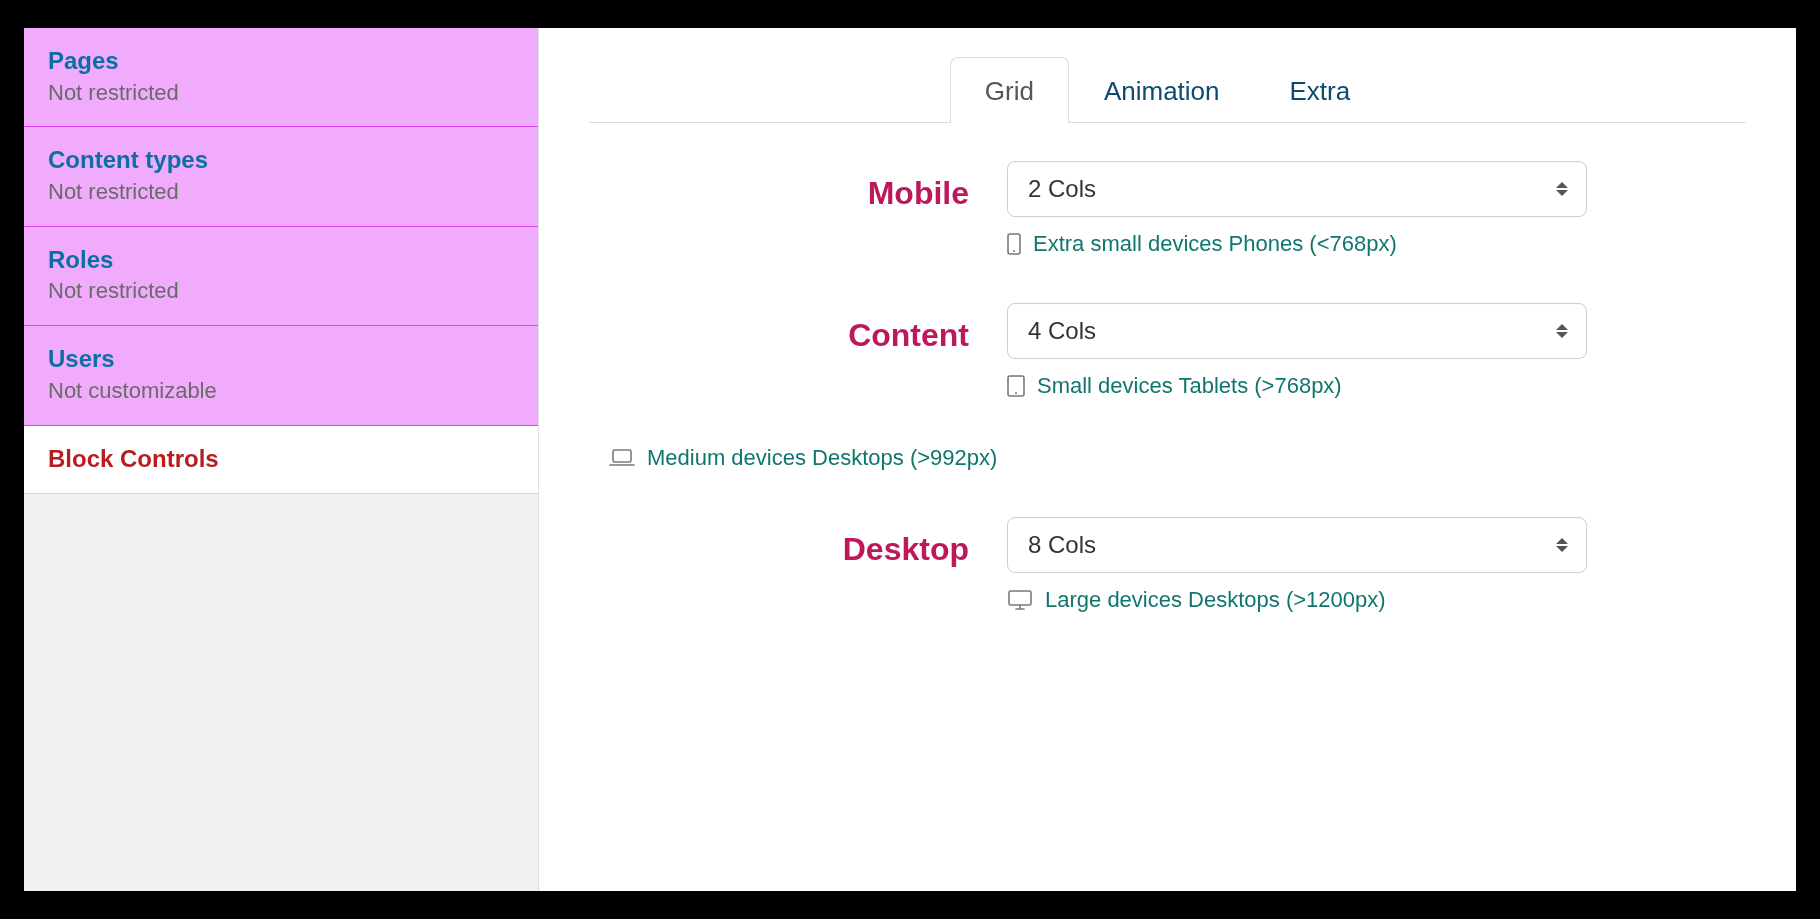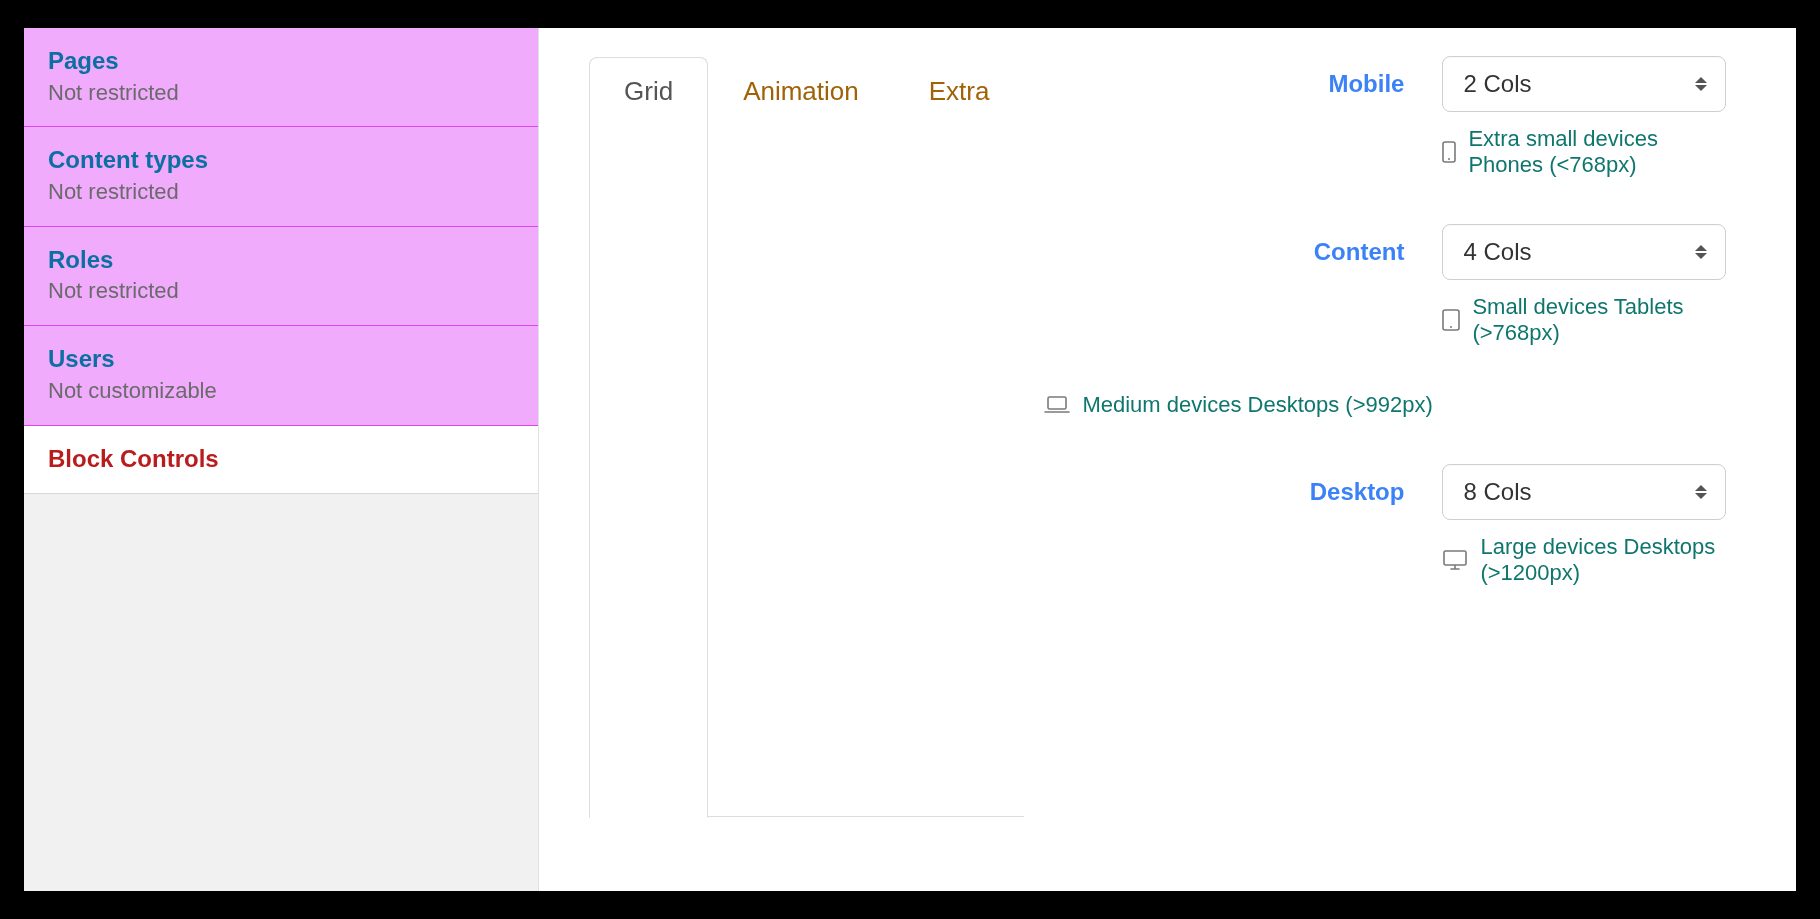--- a/index.html
+++ b/index.html
@@ -53,21 +53,21 @@
     font-size: 22px;
     line-height: 1.4;
   }
   .side-item.active .side-title { color: #b91c1c; }
   
   .main {
     flex: 1;
     background: #ffffff;
     padding: 28px 50px 36px 50px;
     display: flex;
-    flex-direction: row;
+    flex-direction: column;
   }
   .tabs-wrap {
     display: flex;
     justify-content: center;
     position: relative;
     margin-bottom: 38px;
   }
   .tabs-baseline {
     position: absolute;
     left: 0; right: 0; bottom: 0;
@@ -77,21 +77,21 @@
   }
   .tabs {
     display: flex;
     gap: 0;
     position: relative;
     z-index: 1;
   }
   .tab {
     padding: 18px 34px 16px 34px;
     font-size: 26px;
-    color: #a16207;
+    color: #0c4a6e;
     cursor: pointer;
     border: 1px solid transparent;
     border-top-left-radius: 8px;
     border-top-right-radius: 8px;
     position: relative;
     bottom: -1px;
     background: transparent;
   }
   .tab.active {
     color: #555;
@@ -109,22 +109,22 @@
   }
   .form-row {
     display: flex;
     align-items: flex-start;
     gap: 38px;
   }
   .form-label {
     width: 360px;
     text-align: right;
     font-weight: 700;
-    font-size: 24px;
-    color: #3b82f6;
+    font-size: 32px;
+    color: #be185d;
     padding-top: 14px;
   }
   .form-field {
     flex: 1;
     display: flex;
     flex-direction: column;
     gap: 14px;
     max-width: 580px;
   }
   .select {

